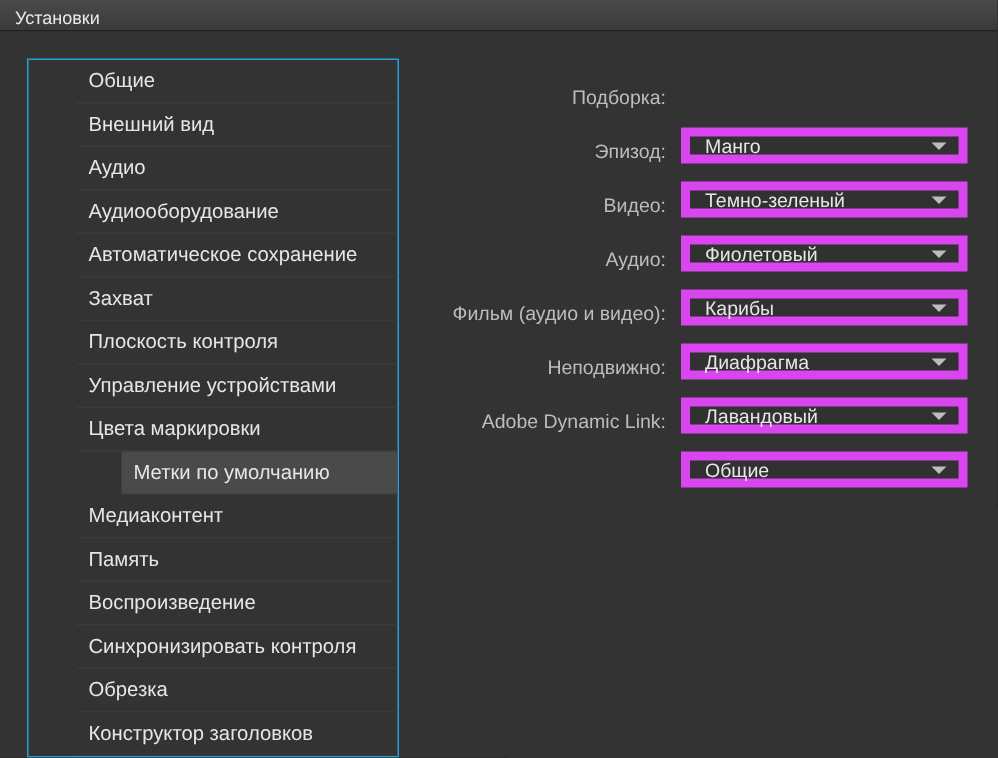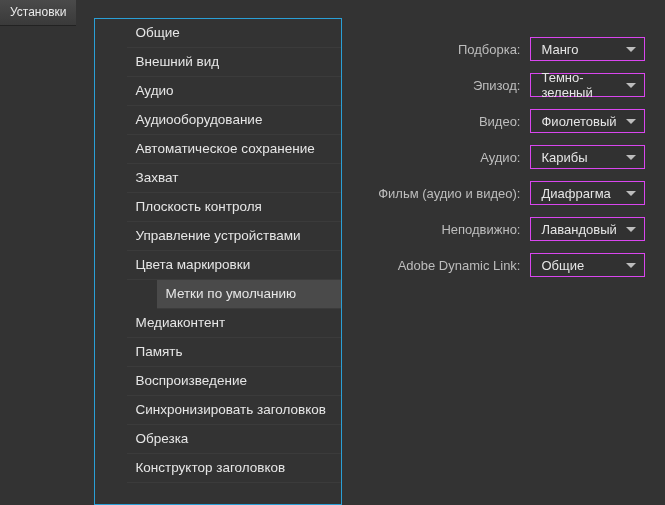--- a/index.html
+++ b/index.html
@@ -10,21 +10,21 @@
     color: #d8d8d8;
     width: 665px;
     height: 505px;
     overflow: hidden;
   }
   .window {
     width: 665px;
     height: 505px;
     background: #333333;
     display: flex;
-    flex-direction: row;
+    flex-direction: column;
   }
   .titlebar {
     height: 26px;
     background: linear-gradient(#4a4a4a,#3a3a3a);
     border-bottom: 1px solid #222;
     color: #eaeaea;
     font-size: 12px;
     padding: 5px 10px 0 10px;
   }
   .content-wrap {
@@ -56,44 +56,44 @@
   .sidebar-item.selected {
     background: #4a4a4a;
     margin-left: 30px;
   }
   .main {
     flex: 1;
     padding: 18px 12px 0 0;
   }
   .form-row {
     display: flex;
-    align-items: center;
     margin-bottom: 10px;
     height: 26px;
   }
   .form-label {
     width: 188px;
     text-align: right;
     color: #bdbdbd;
     font-size: 13px;
     padding-right: 10px;
   }
   .dropdown {
     flex: 1;
     height: 24px;
     background: #313131;
-    border: 1px solid #d946ef;
+    border: 6px solid #d946ef;
     display: flex;
     align-items: center;
     justify-content: space-between;
     padding: 0 8px 0 10px;
     cursor: pointer;
     color: #e6e6e6;
     font-size: 13px;
     margin-right: 8px;
+    margin-top: 28px;
   }
   .dropdown .chev {
     width: 0; height: 0;
     border-left: 5px solid transparent;
     border-right: 5px solid transparent;
     border-top: 5px solid #bdbdbd;
   }
 </style>
 </head>
 <body>
@@ -111,21 +111,21 @@
           <div class="sidebar-item"><span>Аудиооборудование</span></div>
           <div class="sidebar-item"><span>Автоматическое сохранение</span></div>
           <div class="sidebar-item"><span>Захват</span></div>
           <div class="sidebar-item"><span>Плоскость контроля</span></div>
           <div class="sidebar-item"><span>Управление устройствами</span></div>
           <div class="sidebar-item"><span>Цвета маркировки</span></div>
           <div class="sidebar-item selected"><span>Метки по умолчанию</span></div>
           <div class="sidebar-item"><span>Медиаконтент</span></div>
           <div class="sidebar-item"><span>Память</span></div>
           <div class="sidebar-item"><span>Воспроизведение</span></div>
-          <div class="sidebar-item"><span>Синхронизировать заголовков</span></div>
+          <div class="sidebar-item"><span>Синхронизировать контроля</span></div>
           <div class="sidebar-item"><span>Обрезка</span></div>
           <div class="sidebar-item"><span>Конструктор заголовков</span></div>
         </div>
       <div class="main" id="main">
           <div class="form-row">
             <div class="form-label">Подборка:</div>
             <div class="dropdown">
               <span>Манго</span>
               <span class="chev"></span>
             </div>

